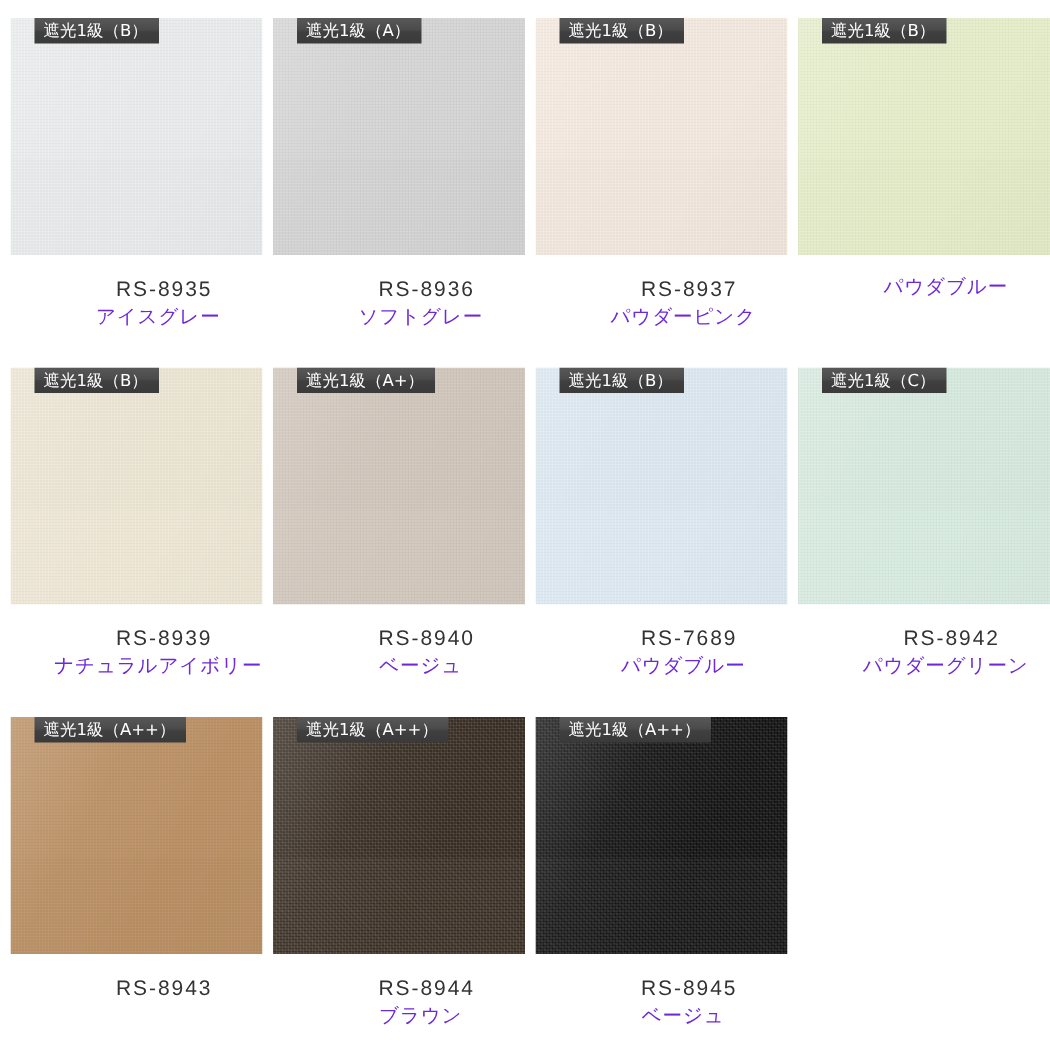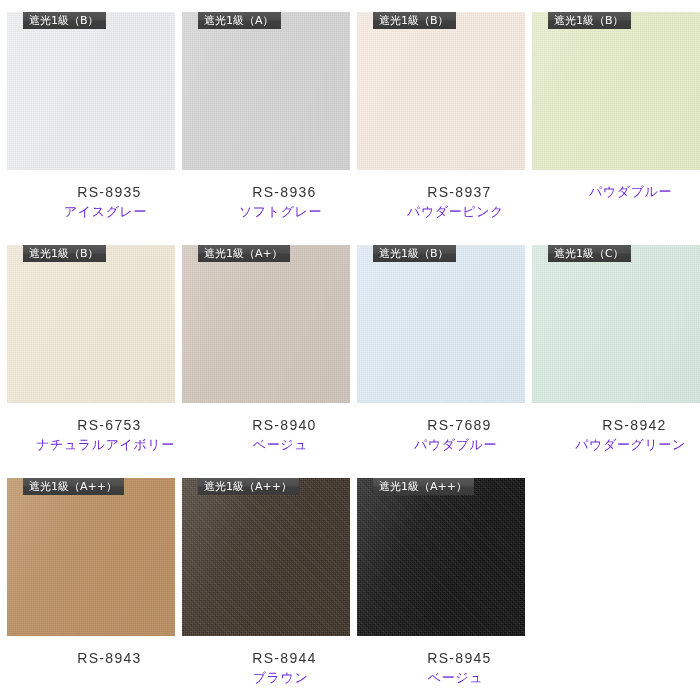--- a/index.html
+++ b/index.html
@@ -161,21 +161,21 @@
       </div>
     </div>
     <div class="swatch-cell">
       <div class="swatch-chip">
         <div class="chip-surface" style="background: rgb(241, 233, 216);"></div>
         <div class="chip-texture"></div>
         <div class="chip-sheen"></div>
         <div class="blackout-badge">遮光1級（B）</div>
       </div>
       <div class="swatch-caption">
-        <span class="swatch-code">RS-6753</span>
+        <span class="swatch-code">RS-8939</span>
         <span class="swatch-name">ナチュラルアイボリー</span>
       </div>
     </div>
     <div class="swatch-cell">
       <div class="swatch-chip">
         <div class="chip-surface" style="background: rgb(211, 200, 189);"></div>
         <div class="chip-texture"></div>
         <div class="chip-sheen"></div>
         <div class="blackout-badge">遮光1級（A+）</div>
       </div>

